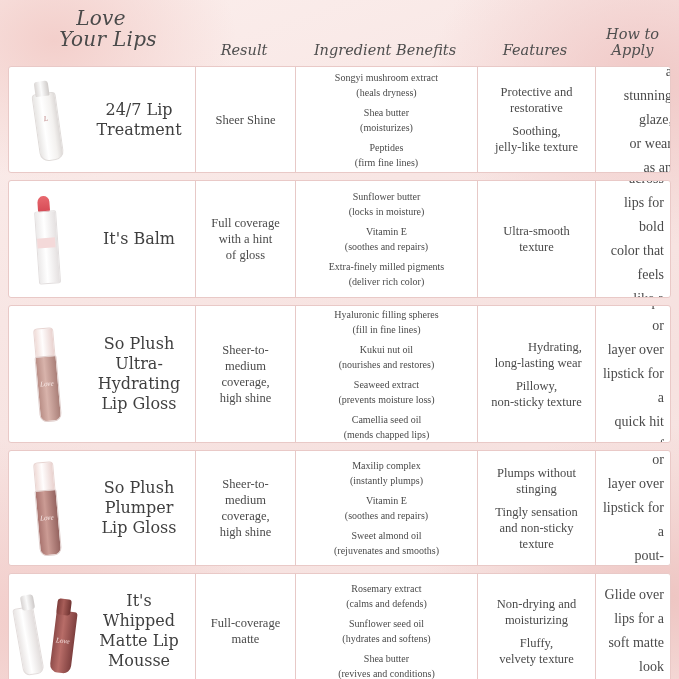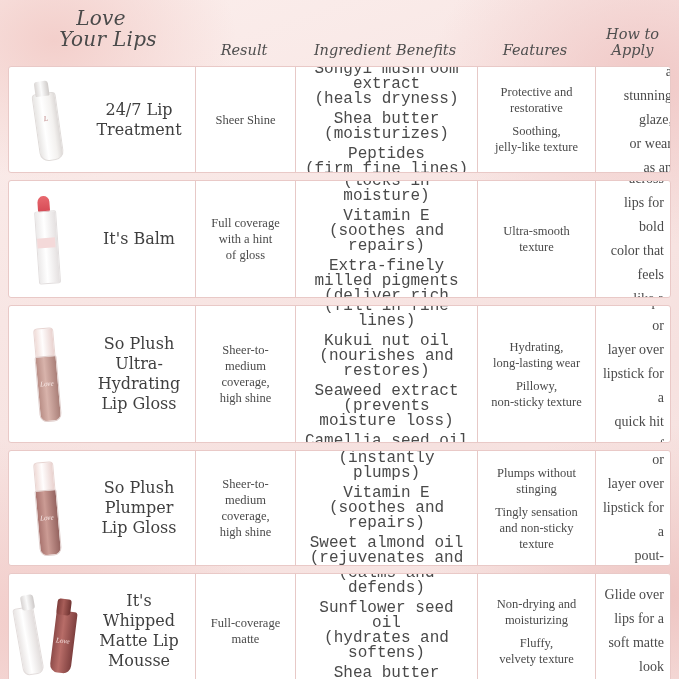--- a/index.html
+++ b/index.html
@@ -120,23 +120,22 @@
     font-family: "DejaVu Serif", serif;
     color: #3f3f3f;
   }
   .cell-result {
     flex: 0 0 100px;
     font-size: 12.5px;
     line-height: 16px;
   }
   .cell-benefits {
     flex: 0 0 182px;
-    font-size: 16px;
+    font-size: 10px;
     line-height: 15px;
-    font-family: Liberation Mono, monospace;
   }
   .cell-features {
     flex: 0 0 118px;
     font-size: 12.5px;
     line-height: 16px;
   }
   .cell-apply {
     flex: 1;
     font-size: 14px;
     line-height: 24px;
@@ -440,21 +439,21 @@
         <div class="benefit-group ml" style="white-space: pre-line;">Kukui nut oil
 (nourishes and restores)</div>
         <div class="benefit-group ml" style="white-space: pre-line;">Seaweed extract
 (prevents moisture loss)</div>
         <div class="benefit-group ml" style="white-space: pre-line;">Camellia seed oil
 (mends chapped lips)</div>
       </div>
     </div>
     <div class="cell cell-features divider">
       <div>
-        <div class="feat-line ml" style="white-space: pre-line;">Hydrating,
+        <div class="feat-line ml" style="white-space: pre-line; text-align: right;">Hydrating,
 long-lasting wear</div>
         <div class="feat-line ml" style="white-space: pre-line;">Pillowy,
 non-sticky texture</div>
       </div>
     </div>
     <div class="cell cell-apply divider">
       <span class="ml" style="white-space: pre-line;">Swipe across
 bare lips or
 layer over
 lipstick for a

